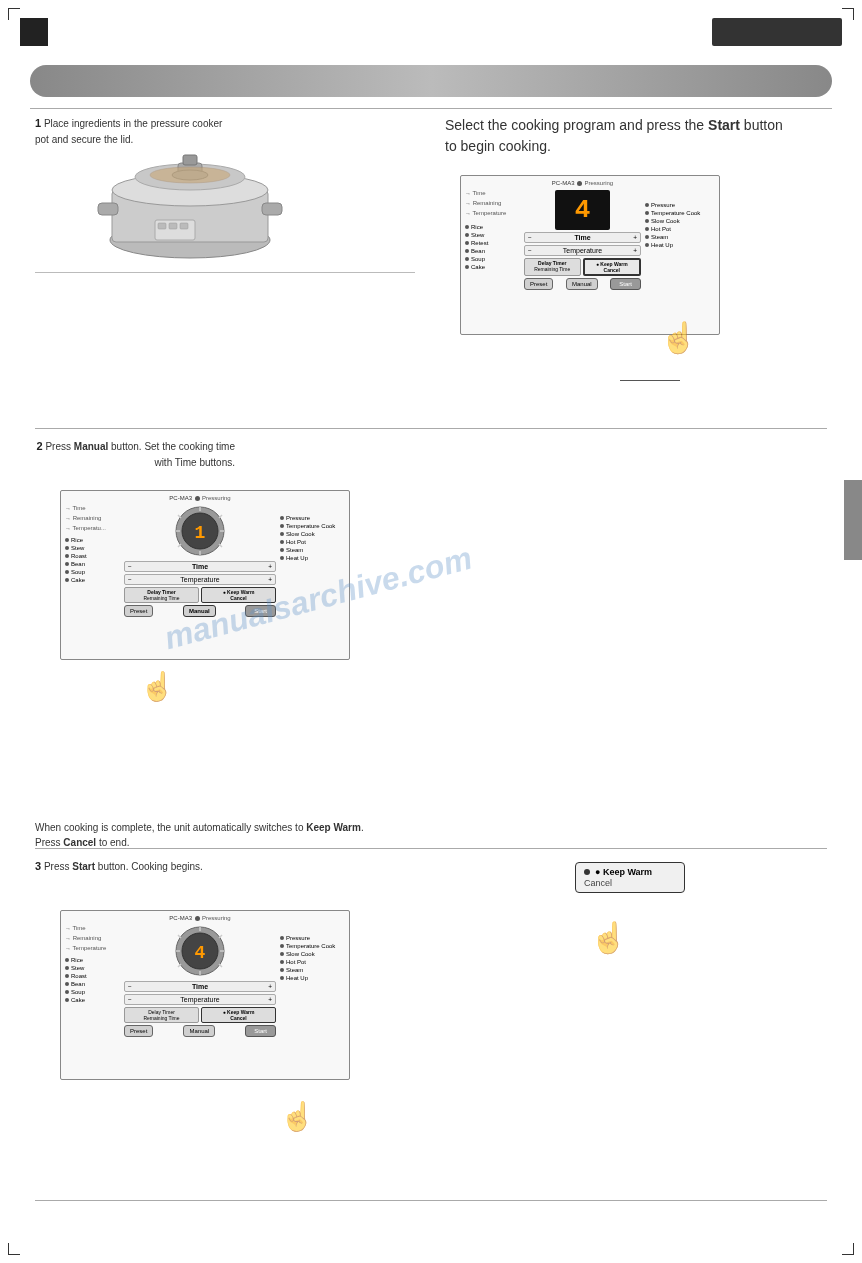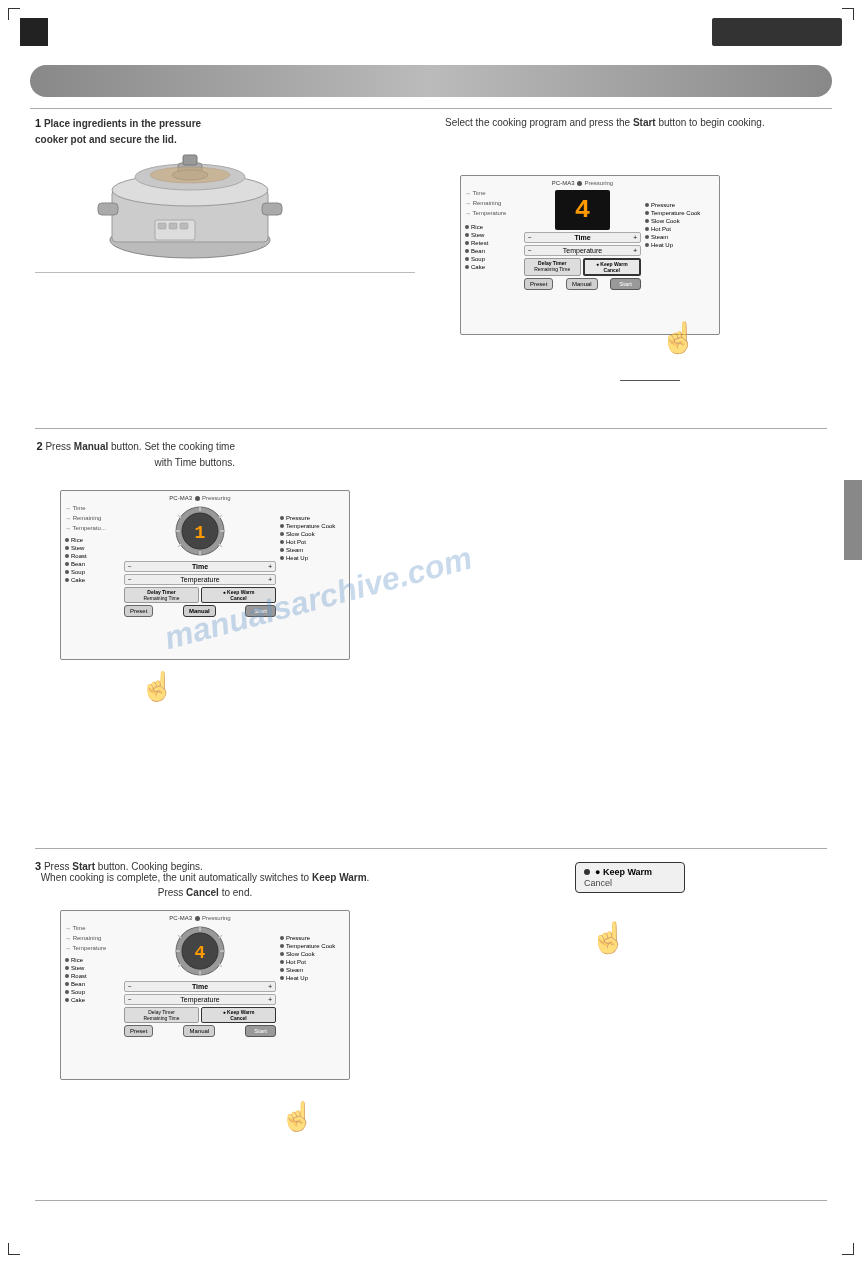--- a/index.html
+++ b/index.html
@@ -303,21 +303,21 @@
 <div class="gray-banner"></div>
 
 <div class="h-line" style="top: 108px;"></div>
 
 <div class="watermark" style="top: 580px; left: 160px;">manualsarchive.com</div>
 
 <div class="right-tab"></div>
 
 <div class="step-text" style="top: 115px; left: 35px; width: 200px;">
   <span style="font-weight:bold; font-size:11px;">1</span>
-  <span style="font-size:10px; color:#333;font-weight:bold;"> Place ingredients in the pressure cooker pot and secure the lid.</span>
+  <span style="font-size:10px; color:#333;"> Place ingredients in the pressure cooker pot and secure the lid.</span>
 </div>
 
 <div class="h-line step-underline" style="top: 272px; left: 35px; width: 380px;"></div>
 
 <div style="position:absolute; top:135px; left:90px; width:200px; height:130px;">
   <svg width="200" height="130" viewBox="0 0 200 130">
 
     <ellipse cx="100" cy="105" rx="80" ry="18" fill="#bbb" stroke="#888" stroke-width="1"></ellipse>
     <rect x="22" y="55" width="156" height="52" rx="4" fill="#ccc" stroke="#999" stroke-width="1"></rect>
 
@@ -337,21 +337,21 @@
     <ellipse cx="100" cy="40" rx="40" ry="8" fill="#c8a878" stroke="#a08060" stroke-width="0.5" opacity="0.6"></ellipse>
 
     <rect x="65" y="85" width="40" height="20" rx="2" fill="#ddd" stroke="#aaa" stroke-width="1"></rect>
     <rect x="68" y="88" width="8" height="6" rx="1" fill="#bbb" stroke="#999" stroke-width="0.5"></rect>
     <rect x="79" y="88" width="8" height="6" rx="1" fill="#bbb" stroke="#999" stroke-width="0.5"></rect>
     <rect x="90" y="88" width="8" height="6" rx="1" fill="#bbb" stroke="#999" stroke-width="0.5"></rect>
   </svg>
 </div>
 
 <div class="step-text" style="top: 115px; left: 445px; width: 350px;">
-  <span style="font-size:10px; color:#333;">Select the cooking program and press the <b>Start</b> button to begin cooking.</span>
+  <span style="font-size:14px; color:#333;">Select the cooking program and press the <b>Start</b> button to begin cooking.</span>
 </div>
 
 <div class="panel-top-right">
   <div class="panel-inner">
 
     <div class="panel-left-labels">
       <div style="font-size:6px; color:#555; margin-bottom:2px;">→ Time</div>
       <div style="font-size:6px; color:#555; margin-bottom:2px;">→ Remaining</div>
       <div style="font-size:6px; color:#555; margin-bottom:6px;">→ Temperature</div>
       <div class="dot-label">
@@ -578,21 +578,21 @@
 <div class="keep-warm-cancel" style="position:absolute; top:862px; left:575px; width:110px;">
   <div class="keep-warm-title">
     <span class="pressuring-dot" style="width:6px; height:6px; background:#333;"></span>
     <span style="font-size:9px; font-weight:bold;">● Keep Warm</span>
   </div>
   <div class="keep-warm-cancel-text">Cancel</div>
 </div>
 
 <div style="position:absolute; top:920px; left:590px; font-size:30px; color:#aaa; opacity:0.6;">☝</div>
 
-<div class="step-text" style="top: 870px; left: 35px; width: 340px; text-align: center;">
+<div class="step-text" style="top: 820px; left: 35px; width: 340px;">
   <span style="font-size:10px; color:#333;">When cooking is complete, the unit automatically switches to <b>Keep Warm</b>. Press <b>Cancel</b> to end.</span>
 </div>
 
 <div class="panel-bottom-left">
   <div class="panel-inner">
 
     <div class="panel-left-labels">
       <div style="font-size:6px; color:#555; margin-bottom:2px;">→ Time</div>
       <div style="font-size:6px; color:#555; margin-bottom:2px;">→ Remaining</div>
       <div style="font-size:6px; color:#555; margin-bottom:4px;">→ Temperature</div>

